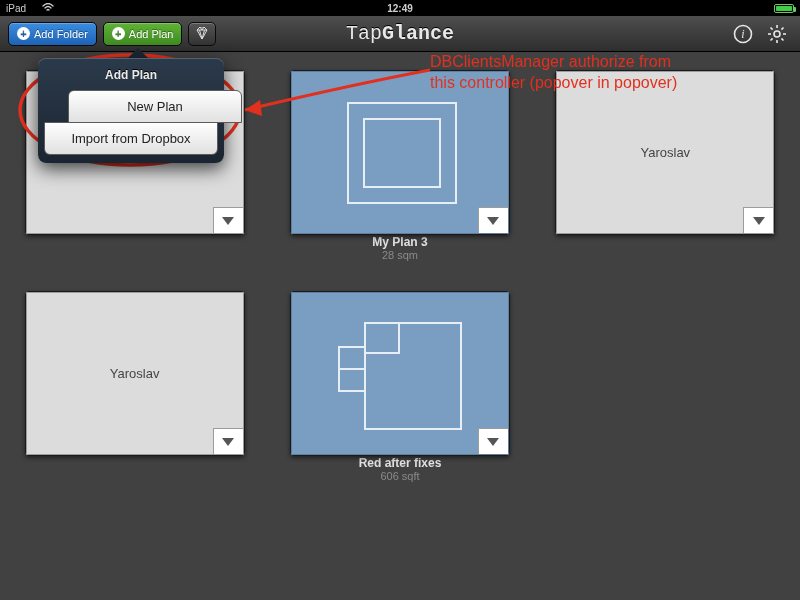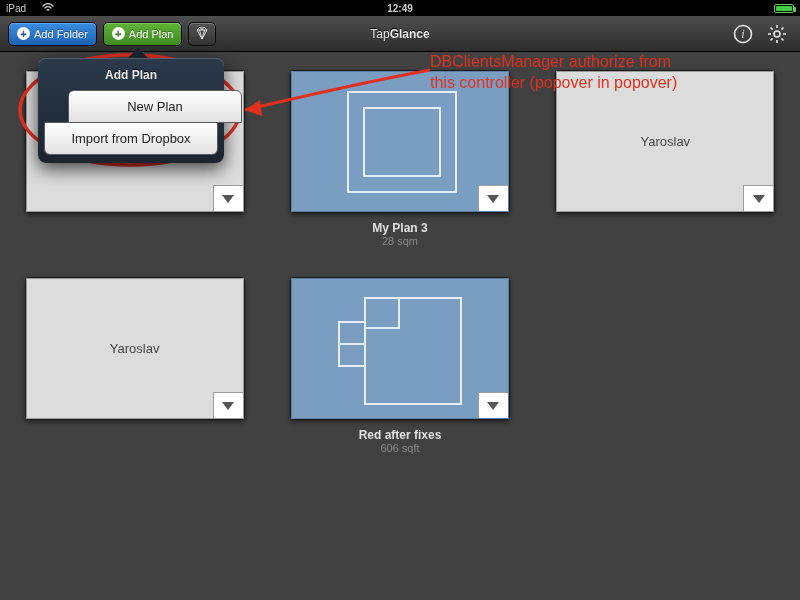--- a/index.html
+++ b/index.html
@@ -33,22 +33,23 @@
   
   .nav-bar {
     height: 36px;
     background: linear-gradient(#4e4e4e,#2e2e2e);
     border-bottom: 1px solid #000;
     display:flex; align-items:center; padding:0 8px; gap:6px;
     position:relative;
   }
   .nav-title {
     position:absolute; left:50%; transform:translateX(-50%);
-    color:#e8e8e8; font-size:12px; text-shadow:0 -1px 0 #000;
+    color:#e8e8e8; font-size:20px; text-shadow:0 -1px 0 #000;
     font-weight:400;
+    font-family:Liberation Mono, monospace;
   }
   .nav-title .bold { font-weight:600; }
   .pill-btn {
     height:24px; border-radius:5px; padding:0 8px;
     display:flex; align-items:center; gap:4px;
     font-size:11px; color:#fff; text-shadow:0 -1px 0 rgba(0,0,0,.4);
     border:1px solid #0a0a0a; box-shadow: inset 0 1px 0 rgba(255,255,255,.25);
     cursor:pointer;
   }
   .pill-blue { background: linear-gradient(#3a8de0,#1e62b4); }
@@ -69,21 +70,21 @@
     padding: 18px 22px;
     display:grid;
     grid-template-columns: repeat(3, 1fr);
     column-gap: 40px;
     row-gap: 30px;
   }
   .card {
     display:flex; flex-direction:column; align-items:center;
   }
   .tile {
-    width: 220px; height: 143px;
+    width: 220px; height: 165px;
     background: linear-gradient(#3b3b3b,#383838);
     border: 1px solid #1a1a1a;
     box-shadow: inset 0 1px 0 rgba(255,255,255,.12), 0 2px 4px rgba(0,0,0,.5);
     border-radius: 4px;
     padding: 0;
     position:relative;
   }
   .tile-inner {
     width:100%; height:100%;
     background:#dcdcdc;
@@ -97,21 +98,21 @@
   .corner-tri {
     position:absolute; right:0; bottom:0;
     width:30px; height:26px;
     background:#fff; border:1px solid #9c9c9c; border-right:none; border-bottom:none;
     display:flex; align-items:center; justify-content:center;
     cursor:pointer;
   }
   .corner-tri .tri {
     width:0; height:0; border-left:6px solid transparent; border-right:6px solid transparent; border-top:8px solid #555;
   }
-  .card-title { margin-top:8px; color:#e0e0e0; font-size:12px; font-weight:600; text-align:center;}
+  .card-title { color:#e0e0e0; font-size:12px; font-weight:600; text-align:center;}
   .card-sub { color:#8a8a8a; font-size:11px; text-align:left;}
   
   .popover {
     position:absolute; left:38px; top:48px; width:186px;
     z-index:30;
   }
   .popover-arrow {
     width:0; height:0; margin-left:90px;
     border-left:10px solid transparent; border-right:10px solid transparent;
     border-bottom:10px solid #1c2733;

